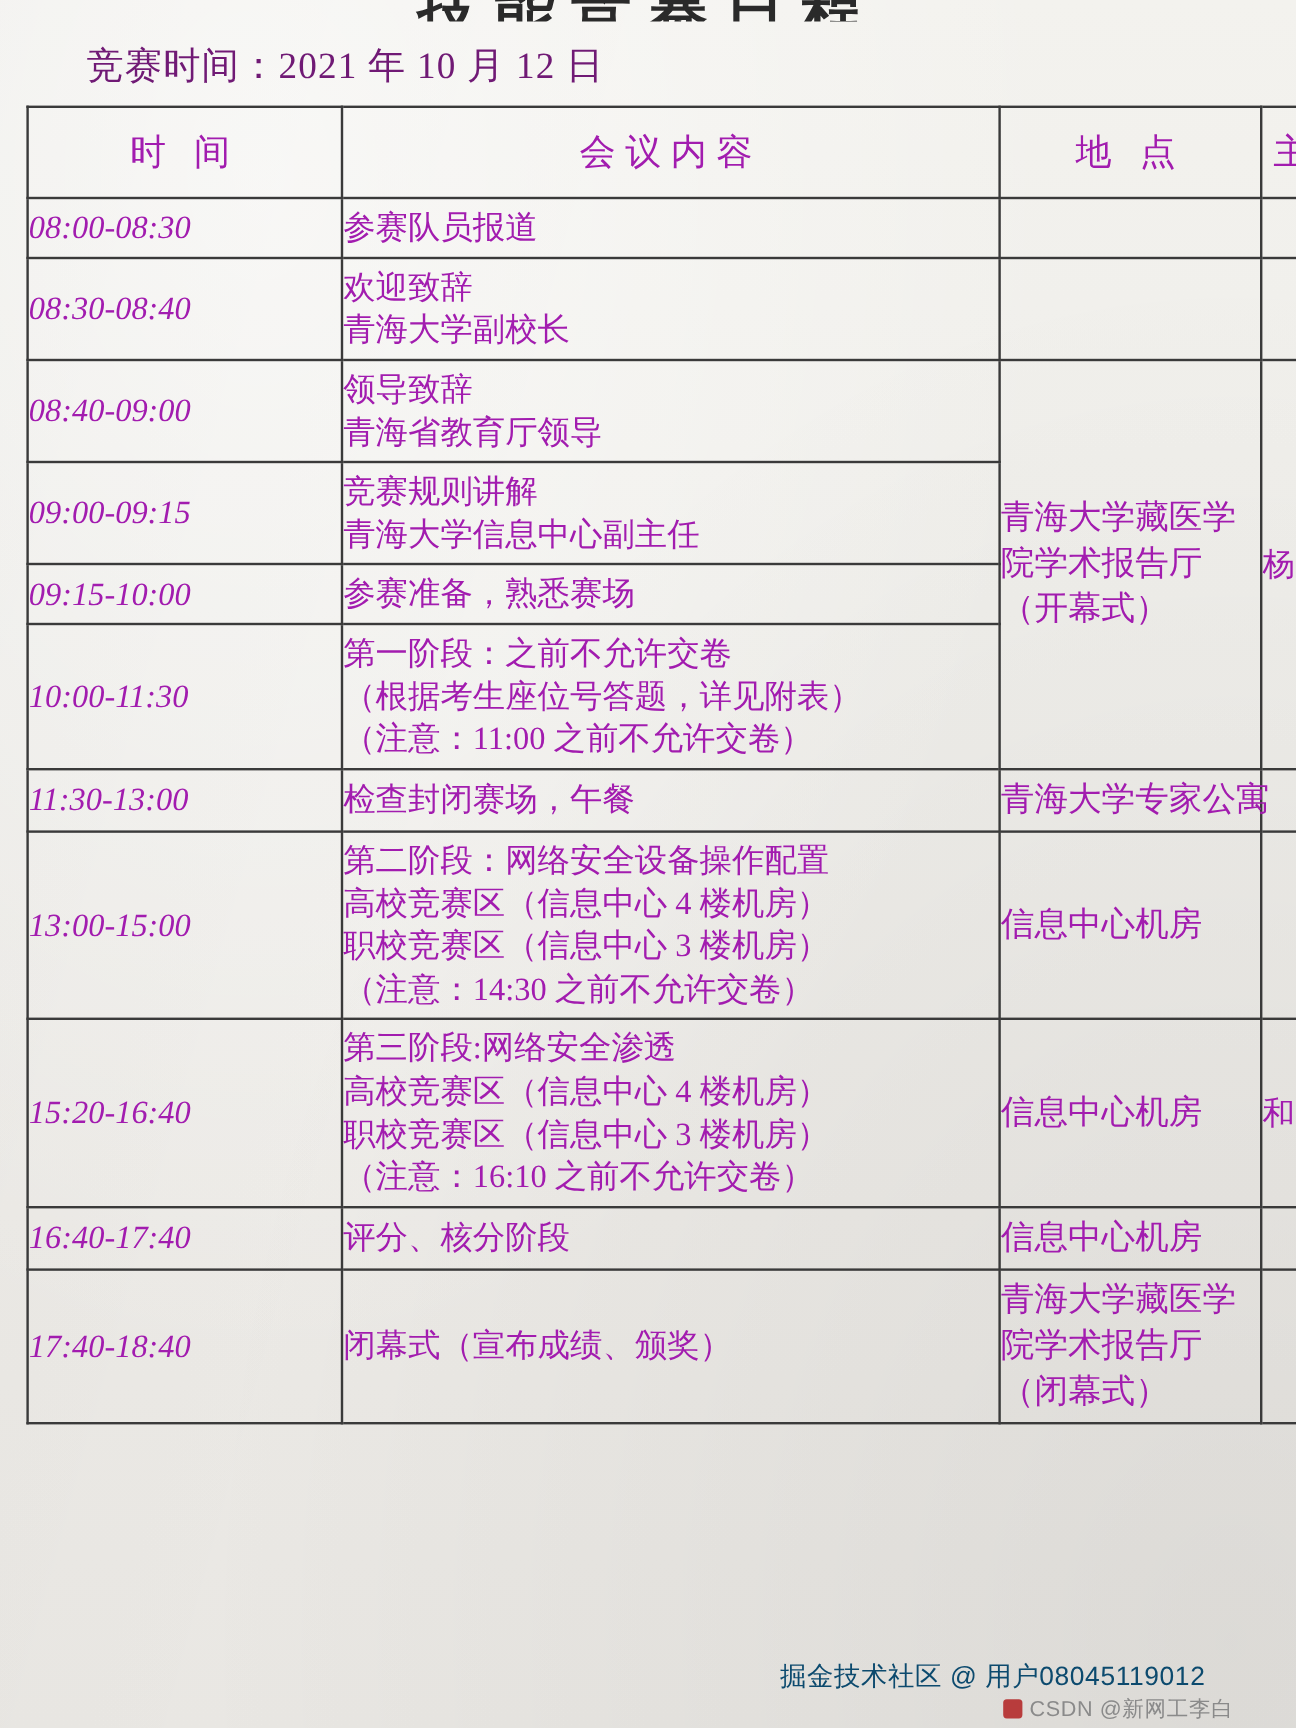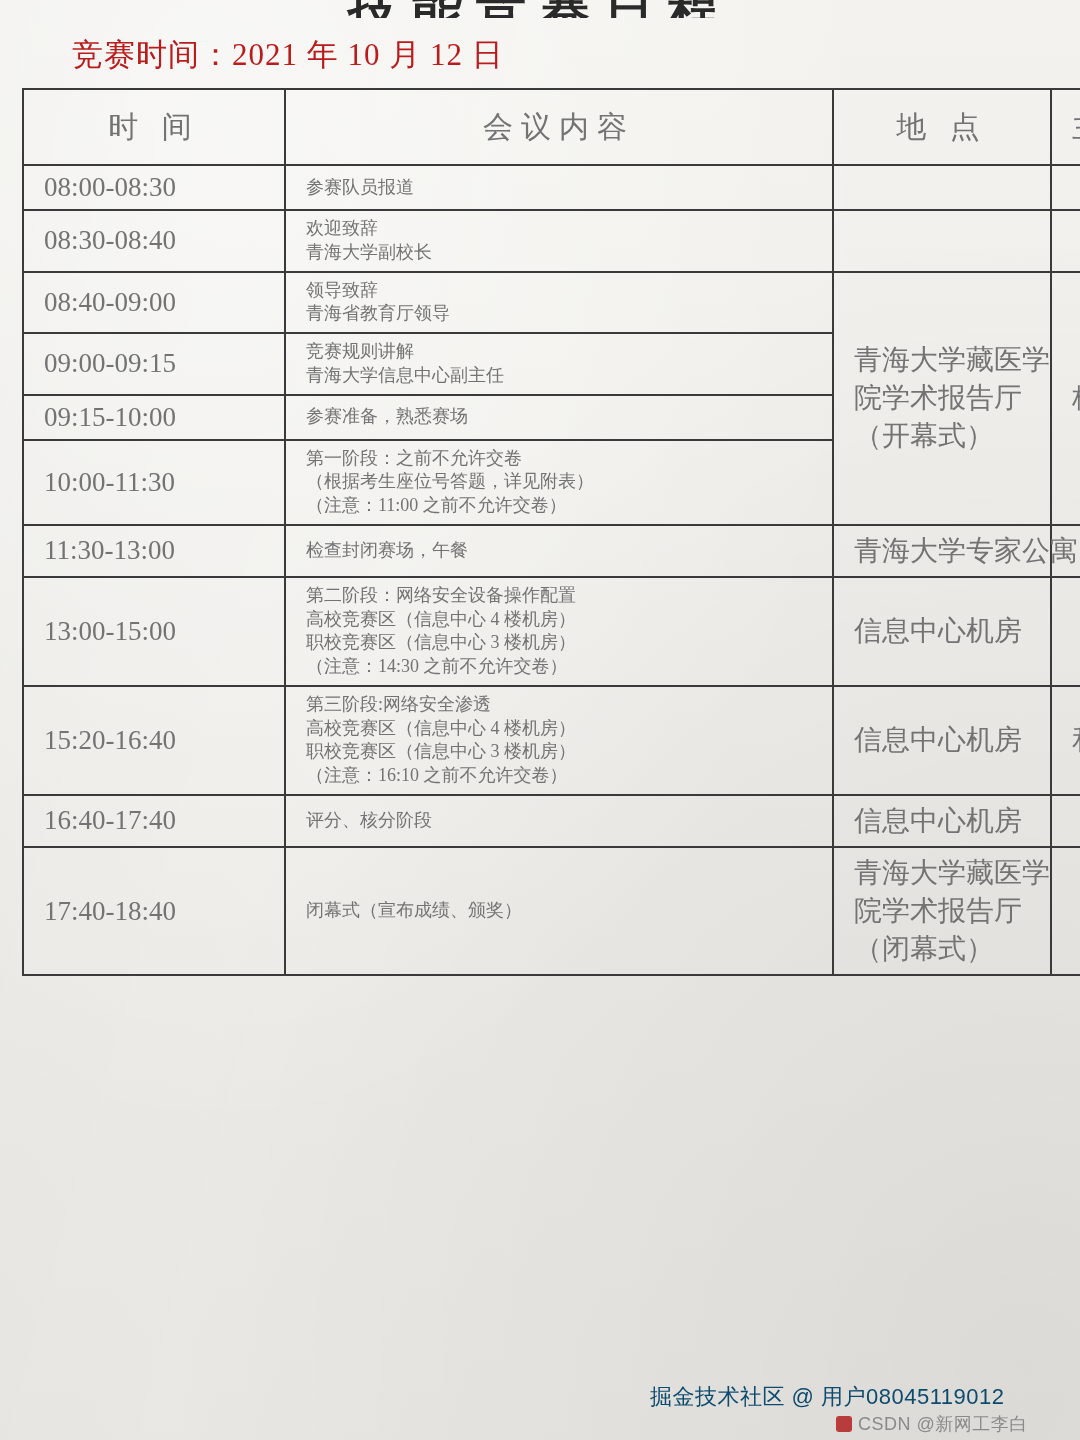--- a/index.html
+++ b/index.html
@@ -41,61 +41,62 @@
     height: 34px;
     line-height: 52px;
   }
 
   .subtitle {
     position: absolute;
     top: 34px;
     left: 72px;
     font-size: 31px;
     letter-spacing: 1px;
-    color: #b91c1c;
+    color: #701a75;
     white-space: nowrap;
   }
 
   table.schedule {
     position: absolute;
     top: 88px;
     left: 22px;
     width: 1086px;   
     border-collapse: collapse;
     table-layout: fixed;
     font-size: 26px;
   }
   table.schedule td, table.schedule th {
     border: 2px solid #3a3a3a;
-    padding: 6px 20px;
+    padding: 6px 0;
     vertical-align: middle;
-    color: #737373;
+    color: #a21caf;
     font-weight: normal;
   }
   col.c-time  { width: 262px; }
   col.c-cont  { width: 548px; }
   col.c-place { width: 218px; }
   col.c-host  { width: 58px; }
 
   thead th {
     text-align: center;
     font-size: 30px;
     letter-spacing: 8px;
     height: 62px;
   }
   td.time {
     font-size: 27px;
     letter-spacing: 0px;
     white-space: nowrap;
     padding-left: 4px;
+    font-style: italic;
   }
   td.content {
     line-height: 1.32;
     padding-left: 14px;
-    font-size: 18px;
+    font-size: 27px;
     border-radius: 19px;
   }
   td.content .ln { display: block; white-space: nowrap; }
   td.place {
     font-size: 28px;
     line-height: 1.36;
     padding-left: 12px;
     vertical-align: middle;
   }
   td.place .ln { display: block; white-space: nowrap; }

